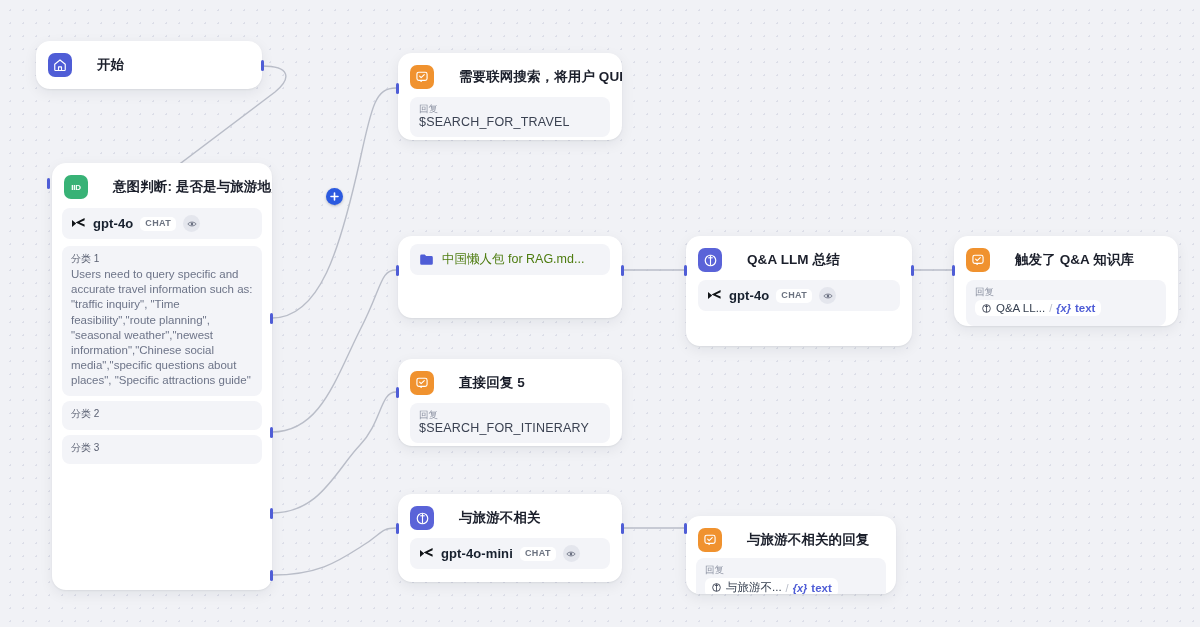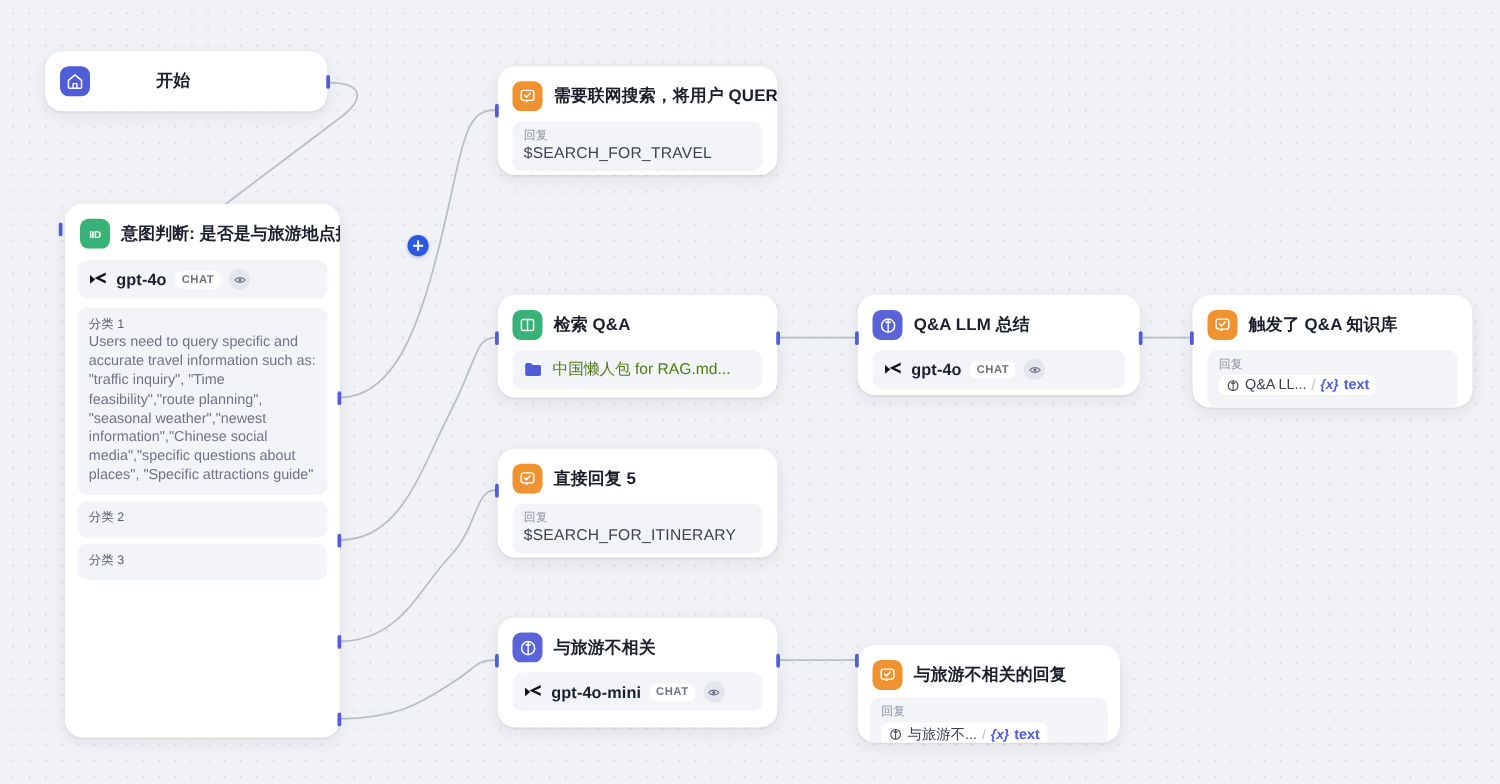--- a/index.html
+++ b/index.html
@@ -26,26 +26,26 @@
     box-shadow:0 1px 2px rgba(16,24,40,.06),0 4px 14px rgba(16,24,40,.07);
     overflow:hidden;
     box-sizing:border-box;
   }
   .node-head{
     display:flex;align-items:center;
     padding:12px 12px 0 12px;
     white-space:nowrap;
     overflow:hidden;
   }
-  .node.compact .node-head{padding-bottom:2px;gap:44px;}
+  .node.compact .node-head{padding-bottom:2px;}
   .badge{
     width:24px;height:24px;border-radius:7px;
     flex:0 0 auto;
     display:flex;align-items:center;justify-content:center;
-    margin-right:9px;
+    margin-right:25px;
   }
   .badge svg{display:block;}
   .node-title{
     font-size:13.5px;font-weight:bold;color:#1b1f2b;
     letter-spacing:.1px;
     white-space:nowrap;
   }
 
   .node-body{padding:8px 12px 12px 12px;}
 
@@ -221,42 +221,33 @@
     <div class="node-body">
       <div class="reply-block">
         <div class="reply-label">回复</div>
         <div class="reply-value">$SEARCH_FOR_TRAVEL</div>
       </div>
     </div>
   </div>
   <div class="port" style="left:396px;top:83px;"></div>
 
   <div class="node" style="left:398px;top:236px;width:224px;height:82px;">
-    <div class="node-head">
-      <div class="badge" style="background:#38b276;">
-        <svg width="14" height="14" viewBox="0 0 16 16">
-          <rect x="2.4" y="3" width="11.2" height="10" rx="1.6" fill="none" stroke="#fff" stroke-width="1.3"></rect>
-          <path d="M8 3.4 V12.6" stroke="#fff" stroke-width="1.3"></path>
-        </svg>
-      </div>
-      <div class="node-title">检索 Q&amp;A</div>
-    </div>
     <div class="node-body">
       <div class="kb-row">
         <svg width="15" height="13" viewBox="0 0 16 14">
           <path d="M1.2 3.1 A1.5 1.5 0 0 1 2.7 1.6 H6.1 L7.6 3.3 H13.3 A1.5 1.5 0 0 1 14.8 4.8 V11.2 A1.5 1.5 0 0 1 13.3 12.7 H2.7 A1.5 1.5 0 0 1 1.2 11.2 Z" fill="#4f5dd6"></path>
         </svg>
         <span class="kb-name">中国懒人包 for RAG.md...</span>
       </div>
     </div>
   </div>
   <div class="port" style="left:396px;top:265px;"></div>
   <div class="port" style="left:621px;top:265px;"></div>
 
-  <div class="node" style="left:686px;top:236px;width:226px;height:80px;">
+  <div class="node" style="left:686px;top:236px;width:226px;height:110px;">
     <div class="node-head">
       <div class="badge" style="background:#5a63d8;">
         <svg width="15" height="15" viewBox="0 0 16 16">
           <circle cx="8" cy="8" r="5.6" fill="none" stroke="#fff" stroke-width="1.3"></circle>
           <path d="M8 2.6 V13.4" stroke="#fff" stroke-width="1.2"></path>
           <path d="M5.6 5.1 H10.4" stroke="#fff" stroke-width="1.2"></path>
         </svg>
       </div>
       <div class="node-title">Q&amp;A LLM 总结</div>
     </div>

